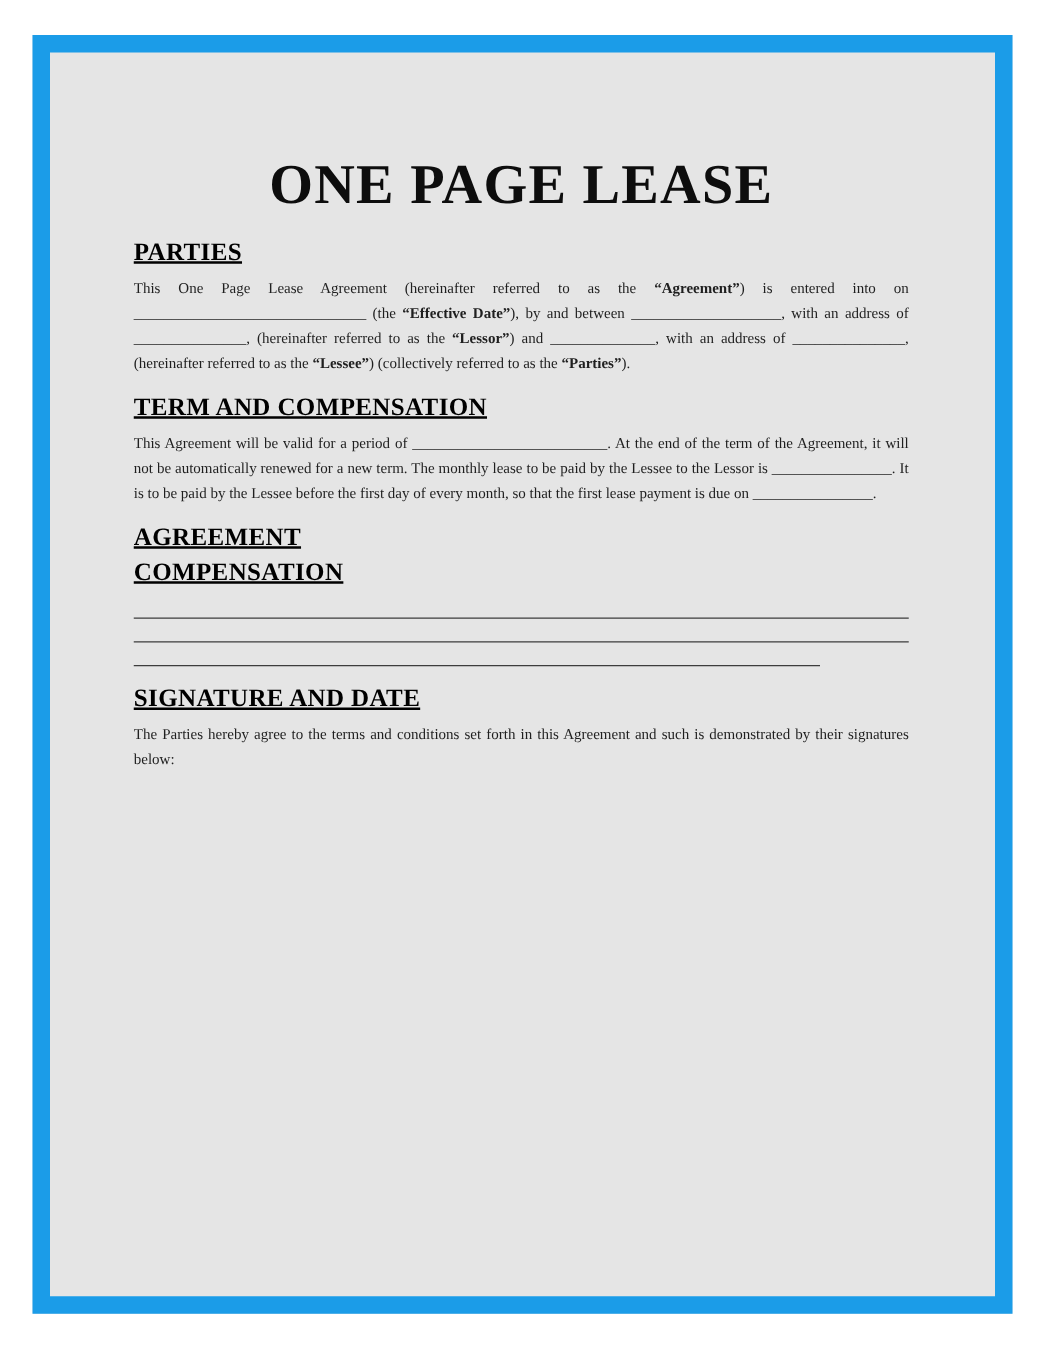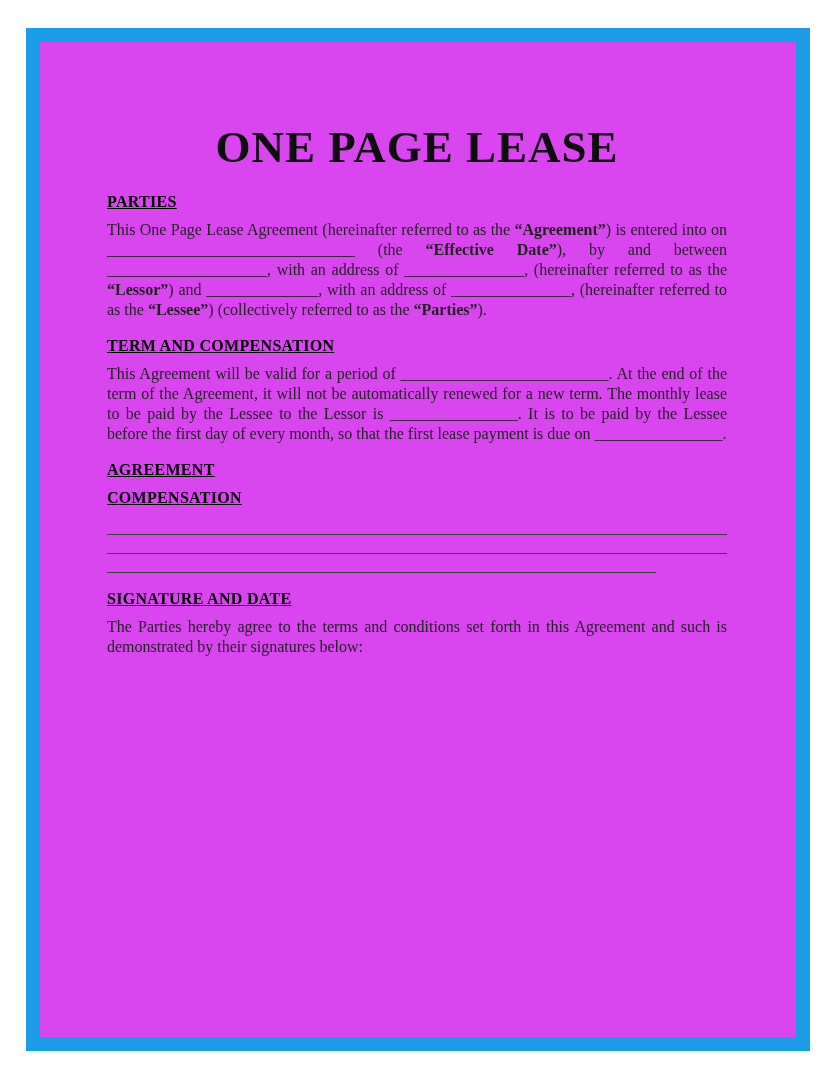--- a/index.html
+++ b/index.html
@@ -15,49 +15,49 @@
     font-family: "Liberation Serif", "DejaVu Serif", serif;
     color: #1f1f1f;
   }
   .frame {
     position: absolute;
     left: 26px;
     top: 28px;
     width: 784px;
     height: 1023px;
     box-sizing: border-box;
-    background: #d946ef;
+    background: #e5e5e5;
   }
   .content {
     box-sizing: border-box;
     width: 100%;
     height: 100%;
     padding: 76px 69px 0 67px;
   }
   h1.doc-title {
     margin: 0 0 16px 0;
     text-align: center;
     font-size: 45px;
     line-height: 58px;
     font-weight: bold;
     letter-spacing: 1px;
     color: #0d0d0d;
   }
   h2.sec-heading {
     margin: 0 0 8px 0;
-    font-size: 16px;
+    font-size: 20px;
     line-height: 20px;
     font-weight: bold;
     letter-spacing: 0.3px;
     text-decoration: underline;
     color: #000000;
   }
   p.para {
     margin: 0 0 16px 0;
-    font-size: 16px;
+    font-size: 12px;
     line-height: 20px;
     text-align: justify;
   }
   p.para.stretch {
     text-align-last: justify;
     margin-bottom: 4px;
   }
   p.para b { font-weight: bold; }
   .blank-lines {
     margin: 0 0 16px 0;

